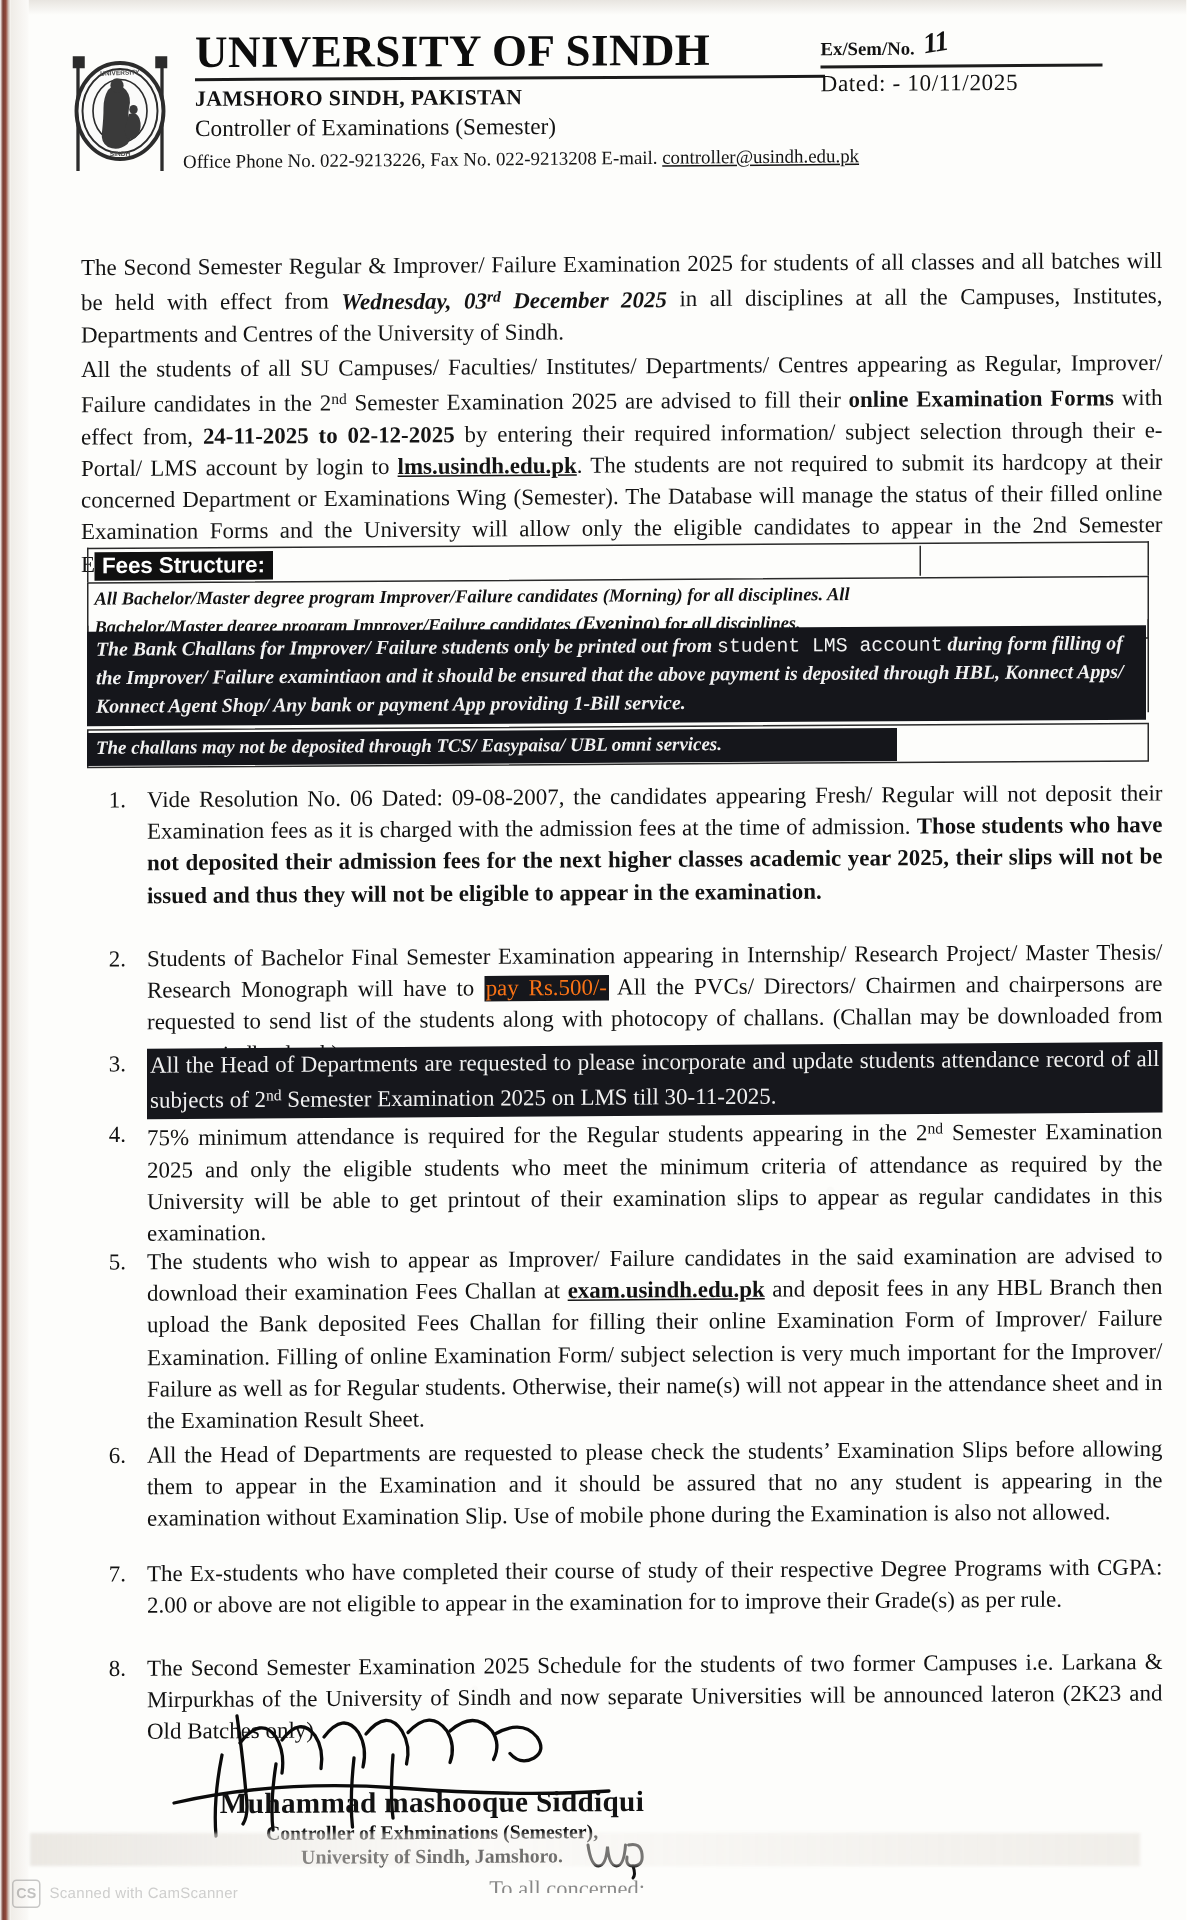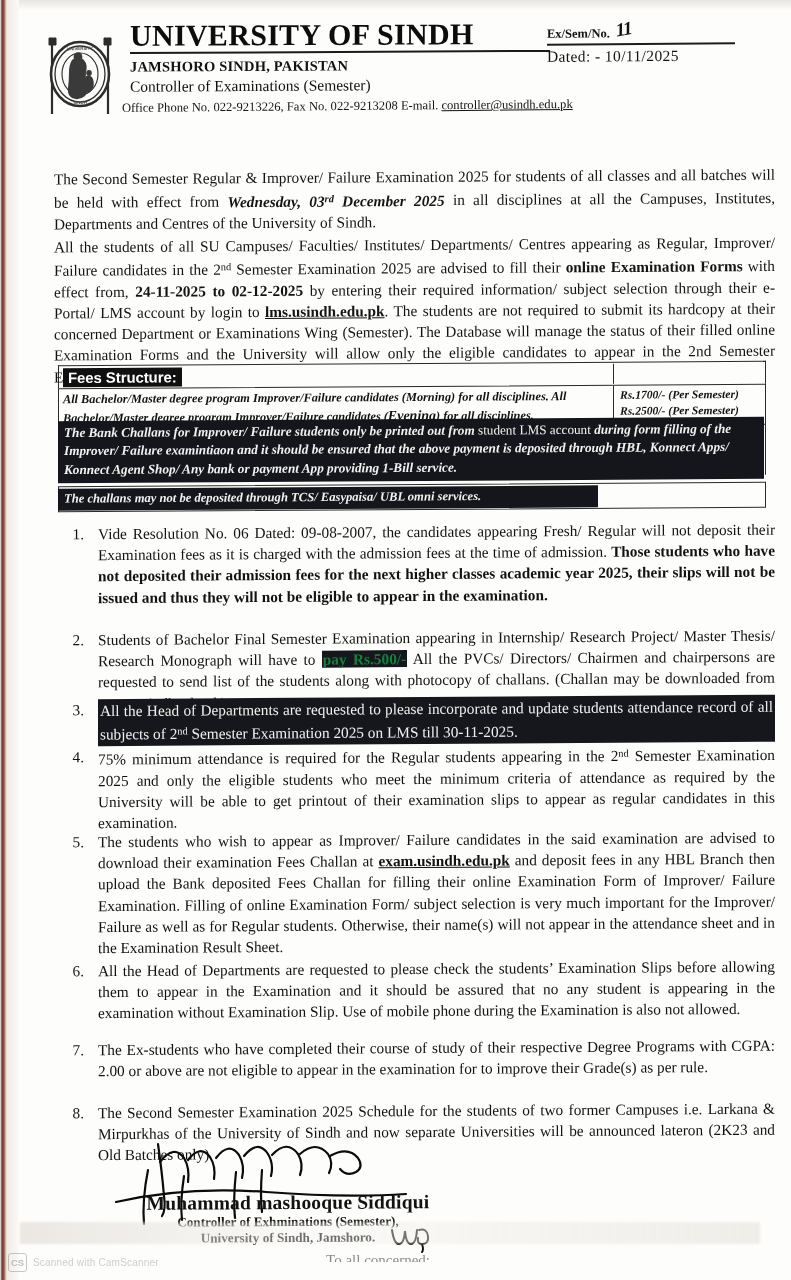--- a/index.html
+++ b/index.html
@@ -160,21 +160,21 @@
   .black-band {
     position: absolute; left: 58px;
     background: #15161b; color: #f2f2f2;
     font-style: italic; font-weight: 700;
     transform: skewY(-0.35deg);
   }
   #band1 {
     top: 419px; width: 706px; padding: 3px 6px 4px 6px;
     font-size: 13.2px; line-height: 18.4px;
   }
-  #band1 .rom { font-style: normal; font-weight: 400; font-family: Liberation Serif, serif; }
+  #band1 .rom { font-style: normal; font-weight: 400; font-family: Liberation Mono, monospace; }
   #band2 {
     top: 487px; width: 540px; padding: 2px 6px 3px 6px;
     font-size: 12.6px; line-height: 17px;
   }
   #band2-outline {
     position: absolute; left: 58px; top: 484px; width: 708px; height: 26px;
     border: 1.6px solid #2a2a2a; transform: skewY(-0.35deg);
   }
   #band-gap-outline {
     position: absolute; left: 58px; top: 415px; width: 708px; height: 62px;
@@ -192,24 +192,23 @@
     flex: 0 0 36px;
     font-size: 15.3px; line-height: 21.2px; text-align: right;
     padding-right: 14px;
   }
   .item-body {
     flex: 1 1 auto;
     font-size: 15.3px; line-height: 21.2px;
     text-align: justify; text-justify: inter-word;
   }
   .hl {
-    background: #16171c; color: #15803d;
+    background: #16171c; color: #f97316;
     box-decoration-break: clone; -webkit-box-decoration-break: clone;
     padding: 0 1px;
-    font-weight: bold;
   }
   .item-body.all-hl {
     background: #16171c; color: #f0f0f0;
     padding: 1px 2px;
   }
 
   
   #sig-block {
     position: absolute; left: 78px; top: 1192px; width: 420px;
     text-align: center;
@@ -328,24 +327,20 @@
       </div>
       <div class="ft-cell-r">&nbsp;</div>
     </div>
     <div class="ft-row">
       <div class="ft-cell-l">
         <div id="fees-desc">
           <span>All Bachelor/Master degree program Improver/Failure candidates (Morning) for all disciplines. All</span><br>
           <span>Bachelor/Master degree program Improver/Failure candidates (</span><span class="big">Evening</span><span>) for all disciplines.</span>
         </div>
       </div>
-      <div class="ft-cell-r">
-        <div>Rs.1700/- (Per Semester)</div>
-        <div>Rs.2500/- (Per Semester)</div>
-      </div>
     </div>
   </div>
 
   <div id="band-gap-outline"></div>
 
   <div class="black-band" id="band1">
     <span>The Bank Challans for Improver/ Failure students only be printed out from </span><span class="rom">student LMS account</span><span> during form filling of the Improver/ Failure examintiaon and it should be ensured  that the above payment is deposited through HBL,  Konnect  Apps/ Konnect Agent Shop/ Any bank or  payment App providing 1-Bill service.</span>
   </div>
 
   <div id="band2-outline"></div>

